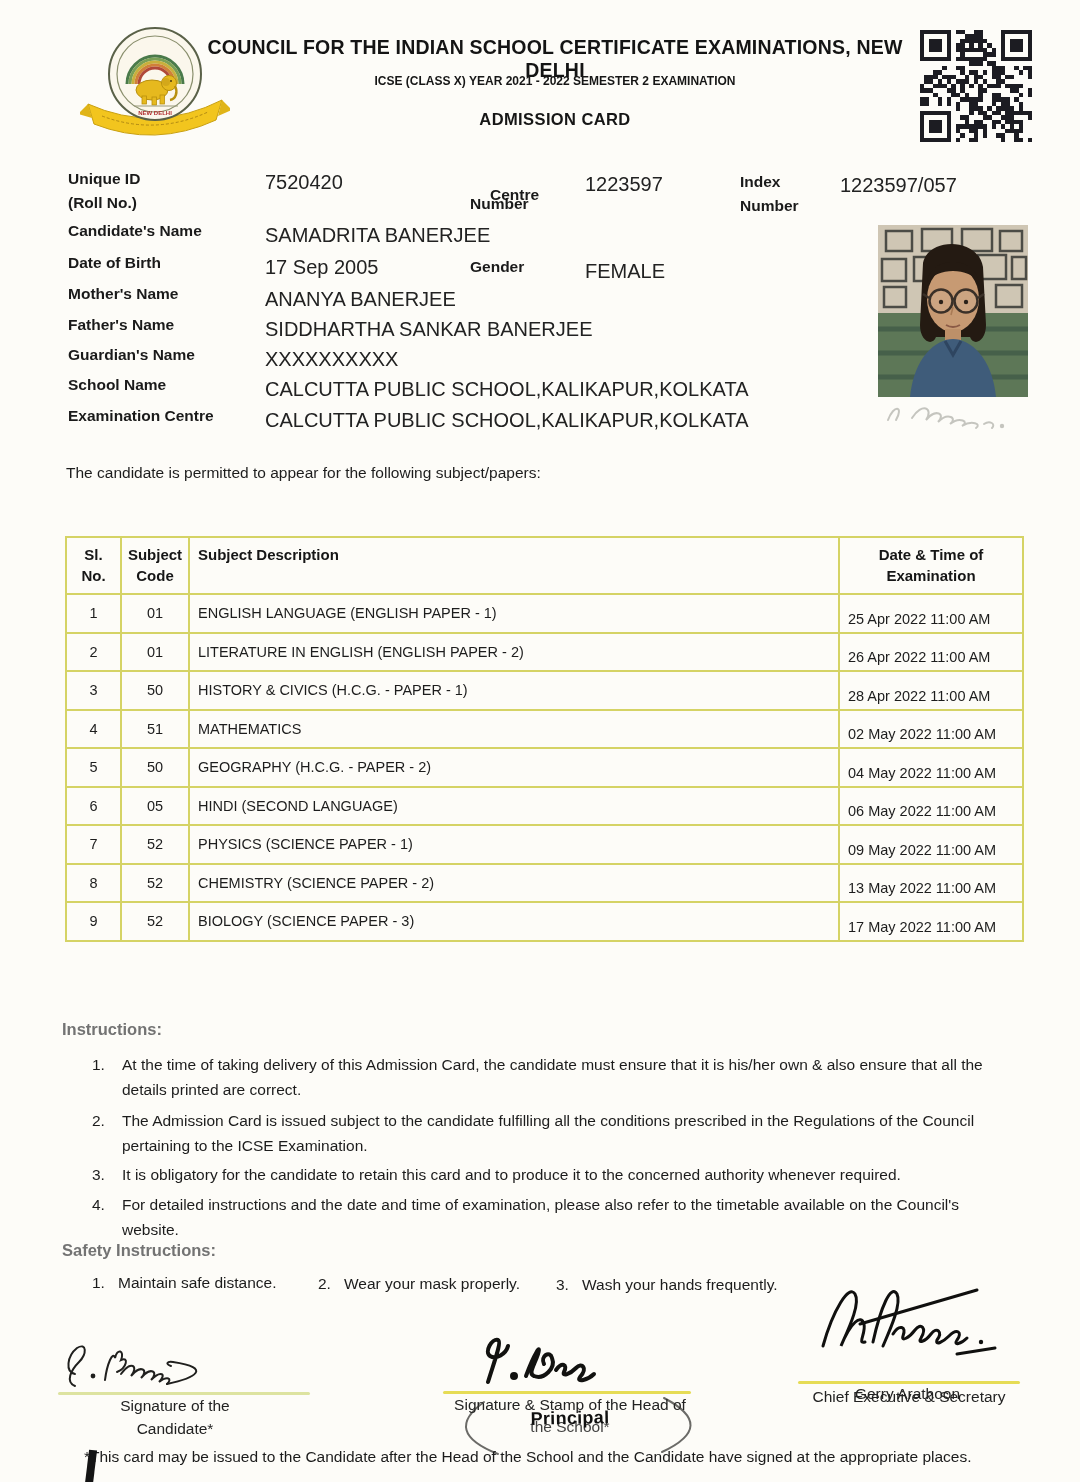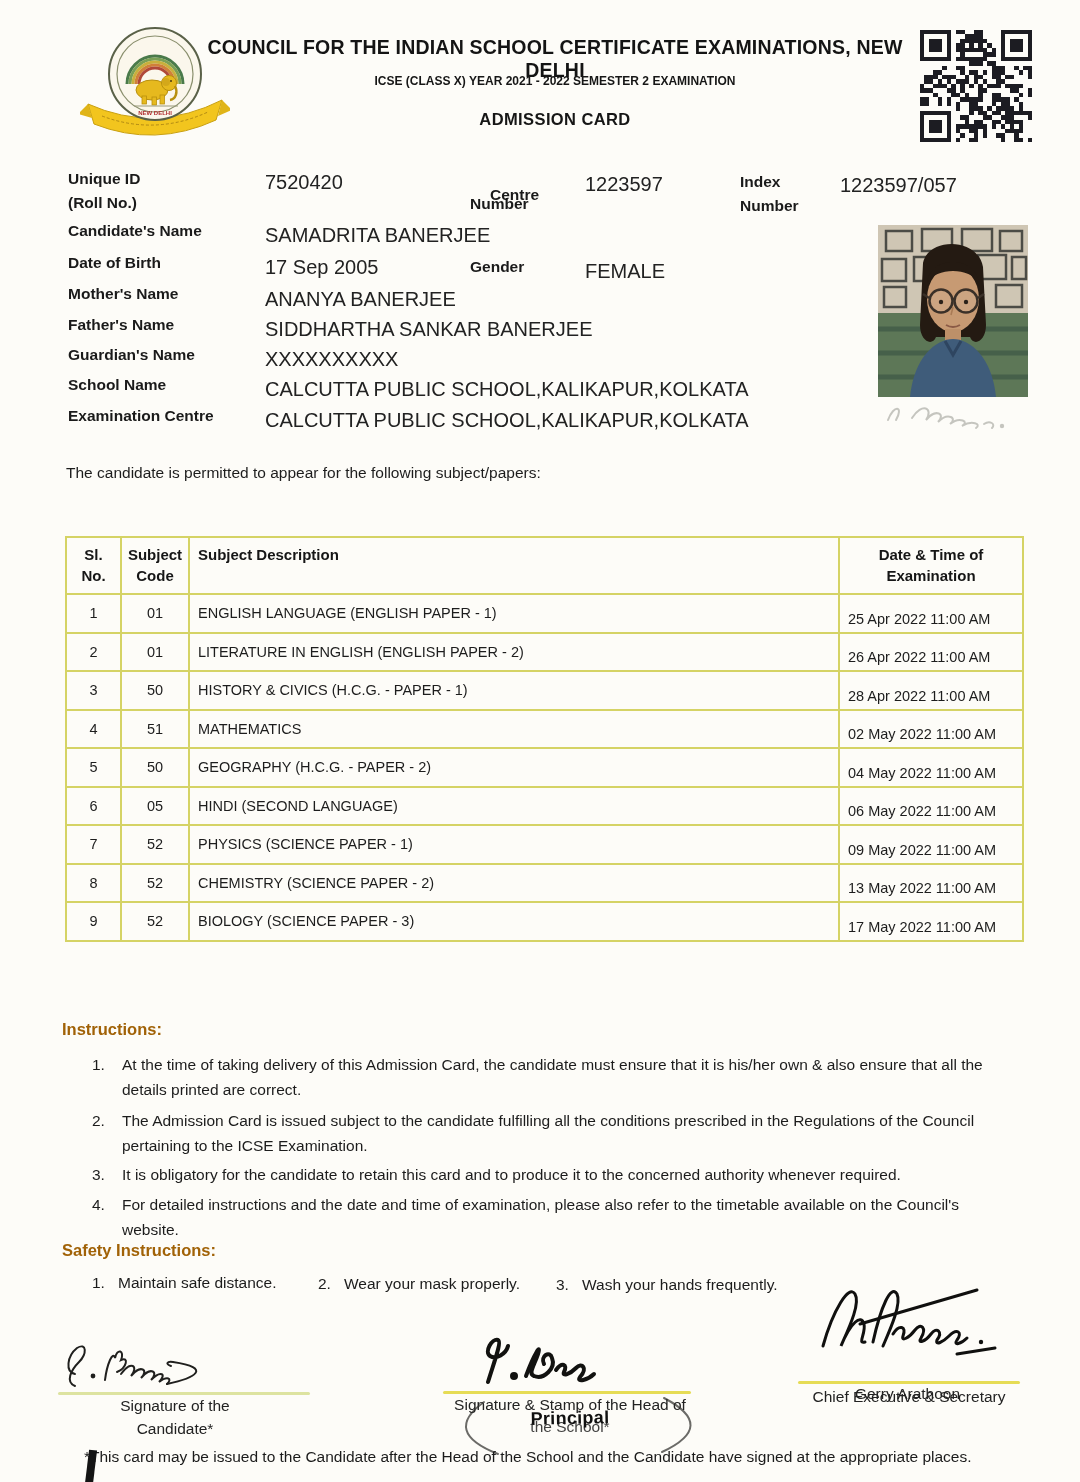--- a/index.html
+++ b/index.html
@@ -13,21 +13,21 @@
   .val{position:absolute;font-size:20px;color:#222;}
   .permit{left:66px;top:464px;font-size:15.5px;color:#1d1d1d;}
   table.subjects{position:absolute;left:65px;top:500px;width:957px;border-collapse:collapse;table-layout:fixed;margin-top:36px;}
   table.subjects th,table.subjects td{border:2px solid #d5d365;}
   table.subjects th{vertical-align:top;padding-top:6px;font-size:15px;line-height:21px;color:#161616;}
   th.h-left{text-align:left;padding-left:8px;}
   table.subjects td{height:30.5px;font-size:14.5px;color:#1d1d1d;}
   td.c{text-align:center;}
   td.desc{padding-left:8px;}
   td.dt{padding-left:8px;vertical-align:bottom;padding-bottom:5px;font-size:15px;}
-  .ins-h{position:absolute;font-size:16.5px;font-weight:bold;color:#a16207;}
+  .ins-h{position:absolute;font-size:16.5px;font-weight:bold;color:#737373;}
   .ins-item{position:absolute;left:92px;width:905px;font-size:15.5px;line-height:25px;color:#1c1c1c;display:flex;}
   .ins-num{flex:0 0 30px;}
   .ins-text{flex:1;}
   .safe-item{position:absolute;font-size:15.5px;color:#1c1c1c;display:flex;}
   .safe-num{flex:0 0 26px;}
   .uline{position:absolute;height:3px;border-radius:2px;}
   .cap{position:absolute;font-size:15.5px;color:#222;text-align:center;}
   .stamp{position:absolute;font-weight:bold;color:#101010;text-align:center;font-size:18px;letter-spacing:.3px;}
   .footnote{left:84px;top:1448px;width:965px;font-size:15.5px;color:#1b1b1b;}
   .corner-mark{left:87px;top:1450px;width:8px;height:34px;background:#141414;transform:rotate(7deg);}

